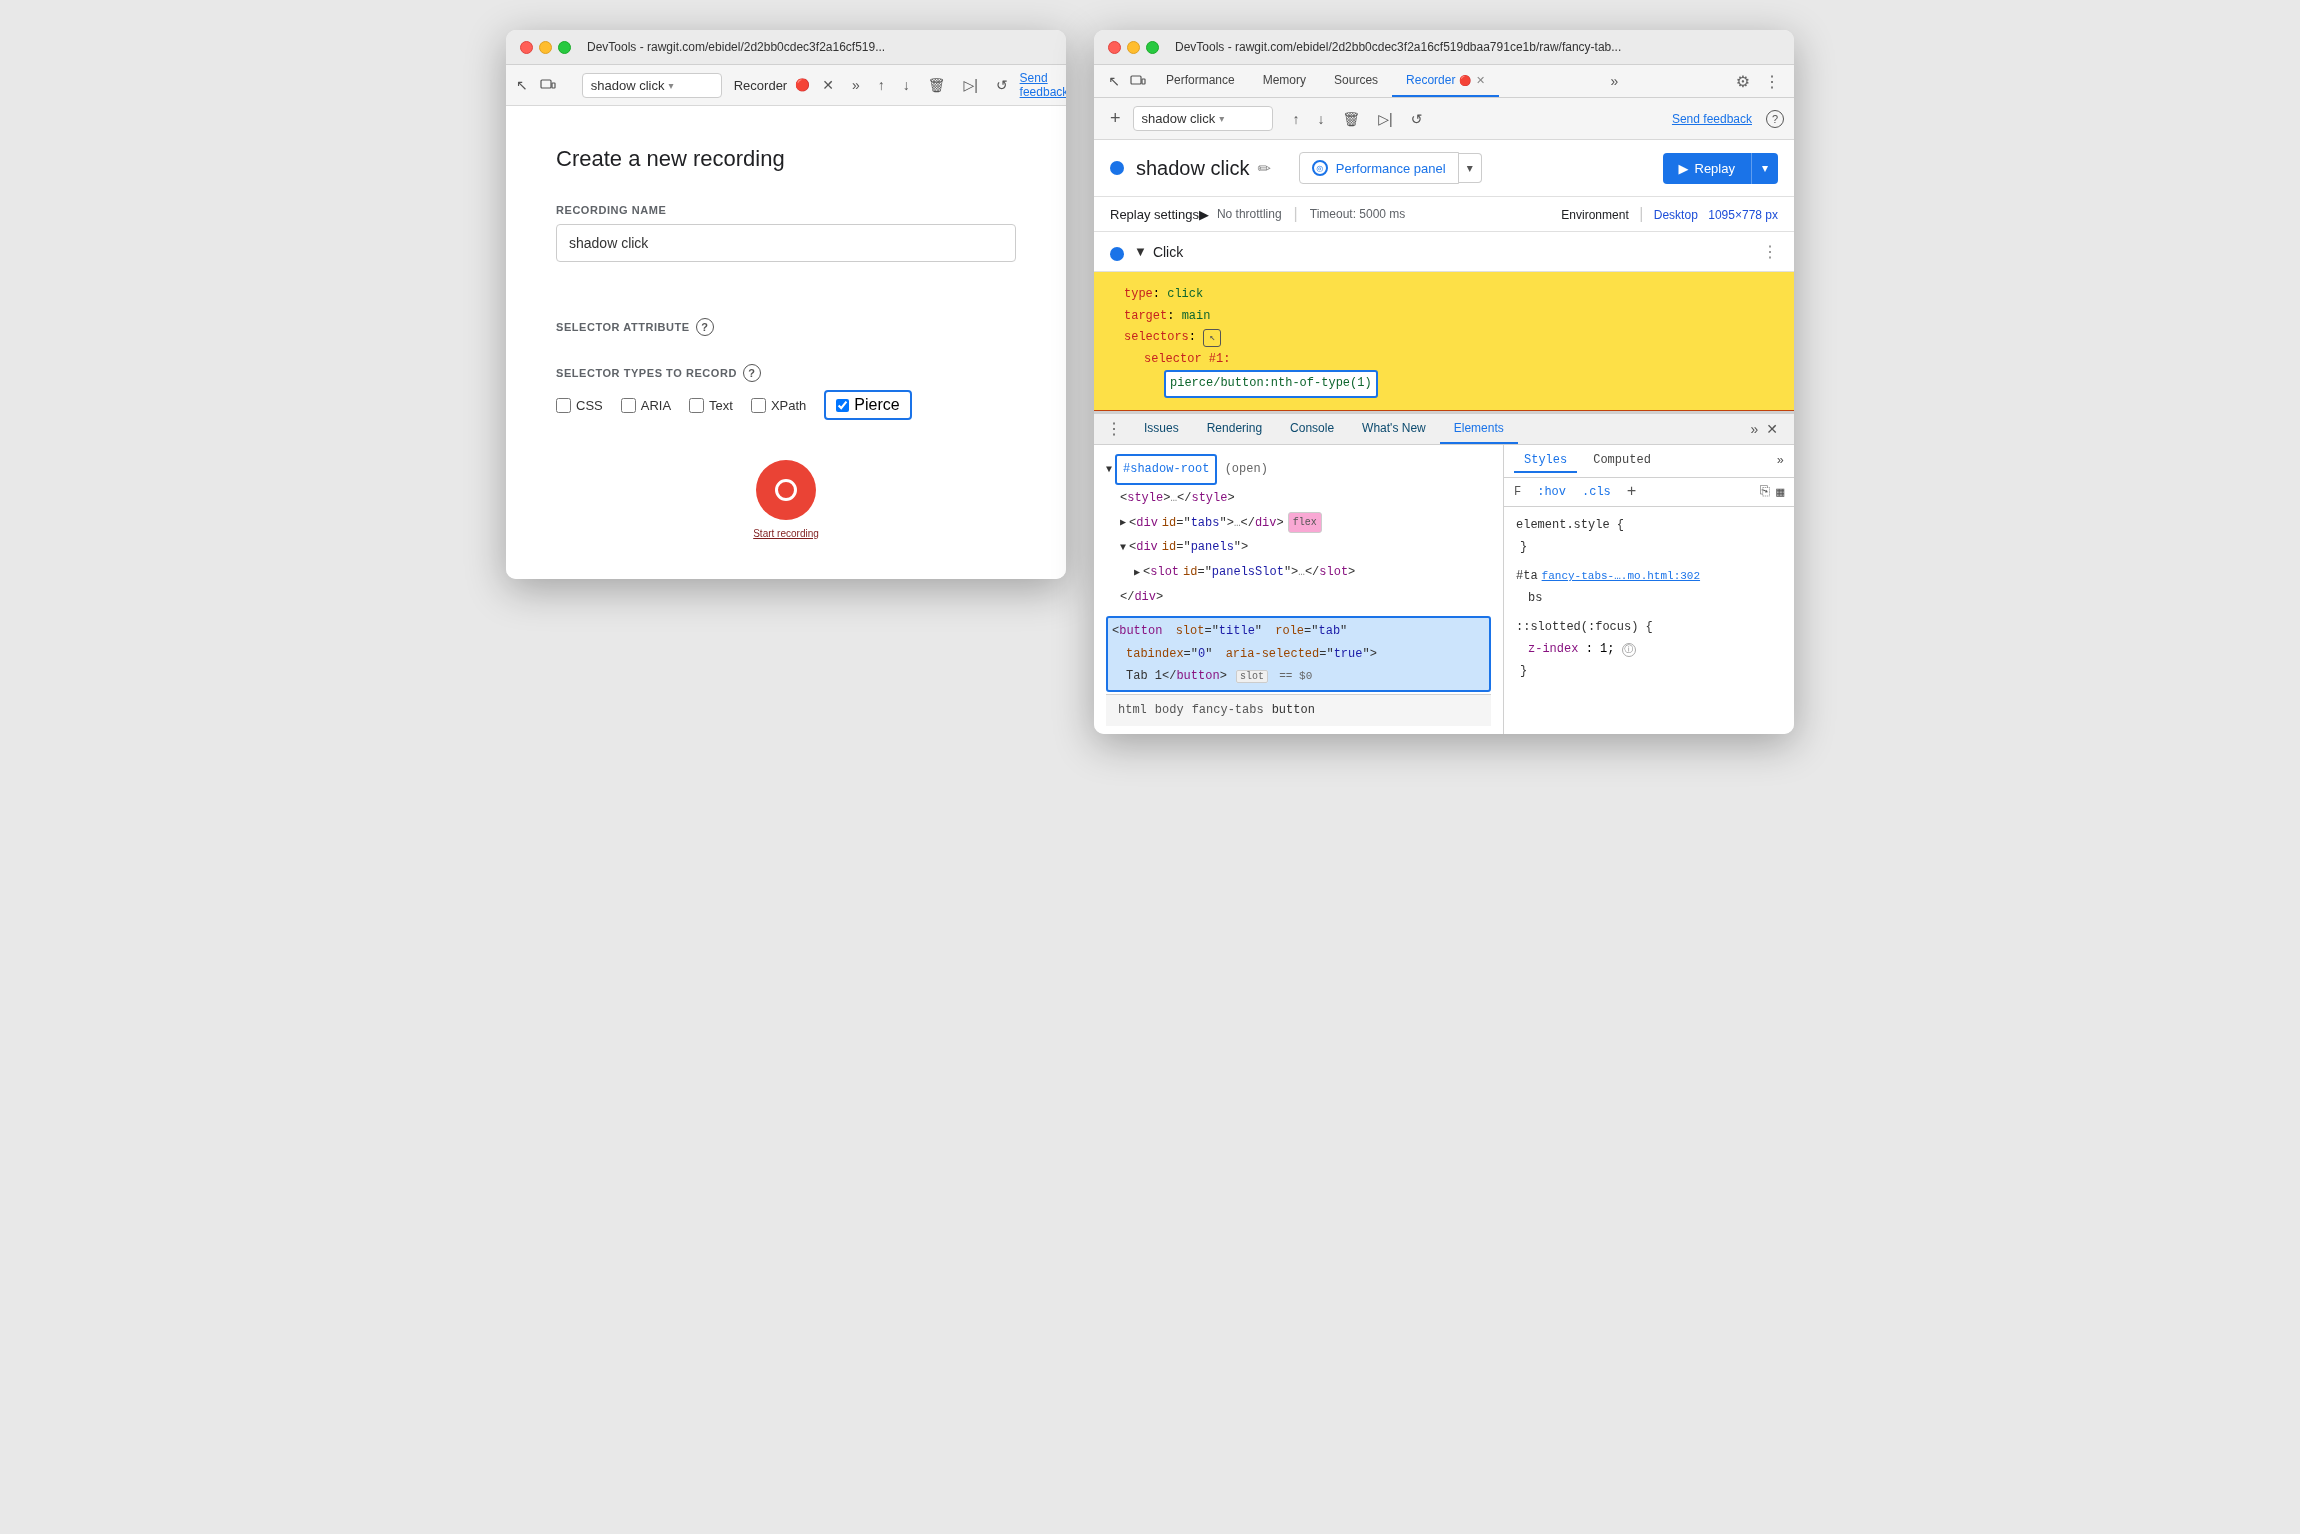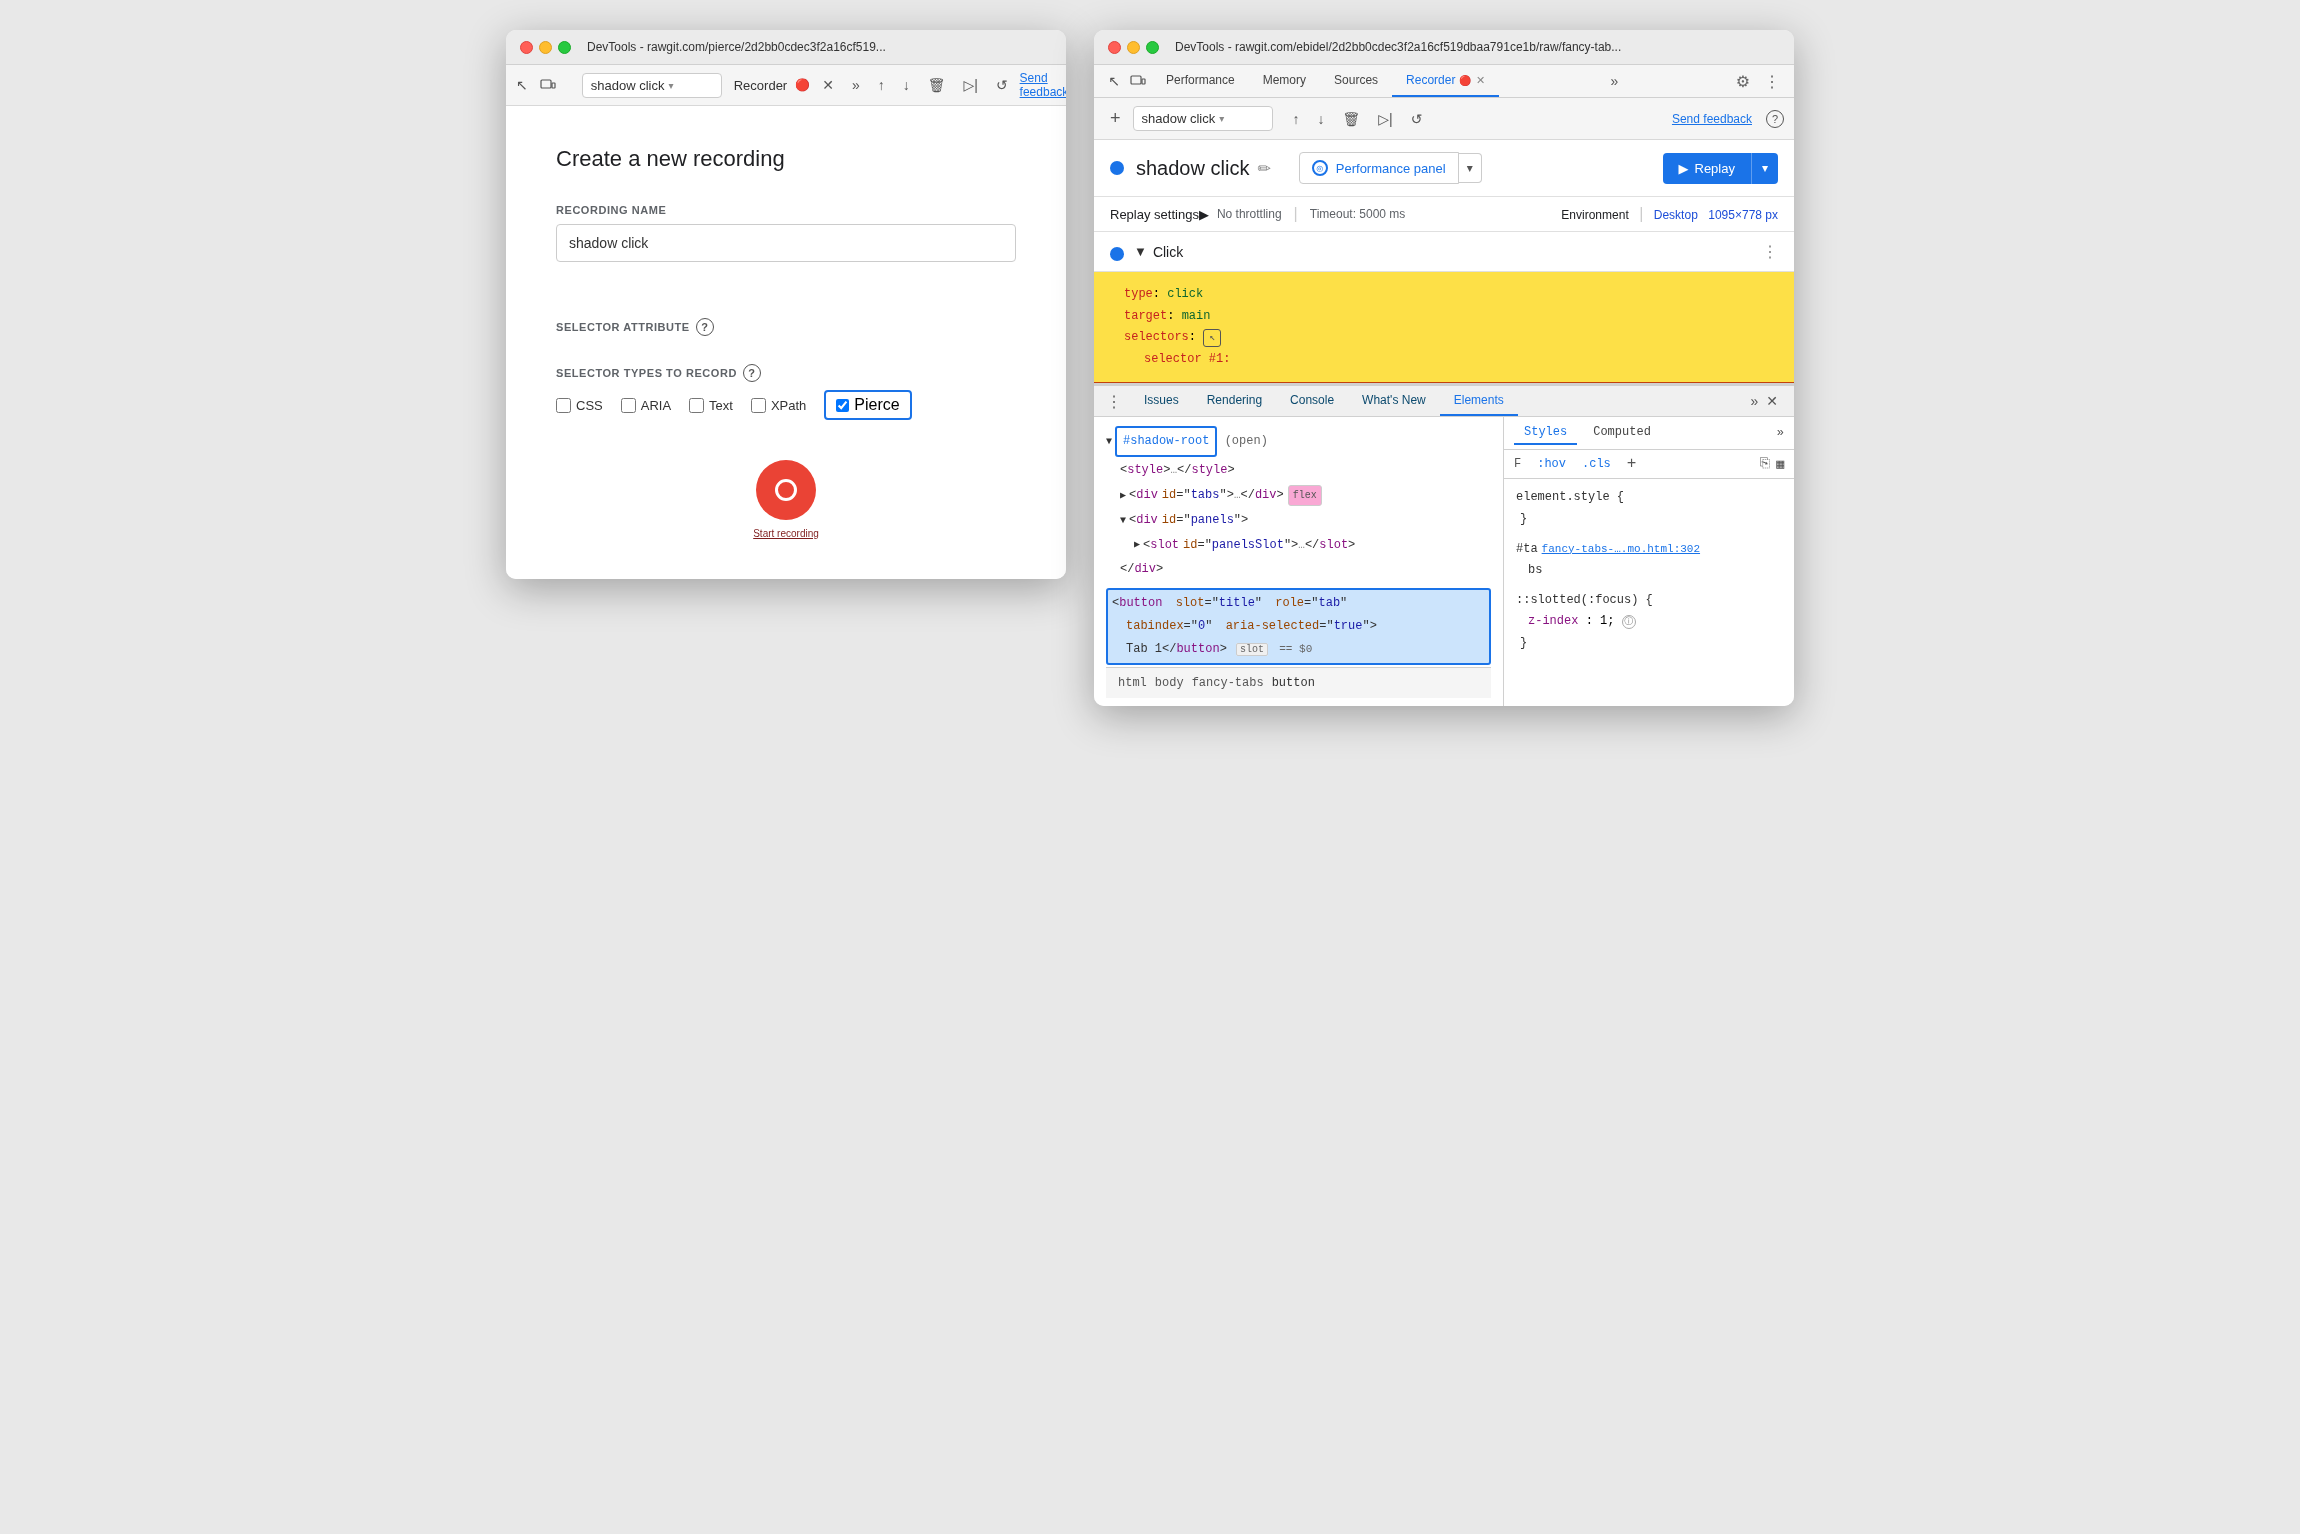--- a/index.html
+++ b/index.html
@@ -629,21 +629,21 @@
 <body>
 
 <div class="window window-left">
 
   <div class="window-title-bar">
     <div class="traffic-lights">
       <div class="tl tl-red"></div>
       <div class="tl tl-yellow"></div>
       <div class="tl tl-green"></div>
     </div>
-    <span class="title-text">DevTools - rawgit.com/pierce/2d2bb0cdec3f2a16cf519...</span>
+    <span class="title-text">DevTools - rawgit.com/ebidel/2d2bb0cdec3f2a16cf519...</span>
   </div>
 
   <div class="toolbar">
     <div class="cursor-icon">↖</div>
     <button class="toolbar-icon-btn">
       <svg width="16" height="16" viewBox="0 0 16 16" fill="none">
           <rect x="1" y="3" width="10" height="8" rx="1" stroke="#555" stroke-width="1.2"></rect>
           <rect x="12" y="6" width="3" height="5" rx="0.5" stroke="#555" stroke-width="1.2"></rect>
         </svg>
     </button>
@@ -827,20 +827,25 @@
     </div>
 
     <div class="code-block">
       <div><span class="code-key">type</span><span>: </span><span class="code-val">click</span></div>
       <div><span class="code-key">target</span><span>: </span><span class="code-val">main</span></div>
       <div><span class="code-key">selectors</span><span>: </span>
         <span class="selector-icon-badge">↖</span>
       </div>
       <div class="code-indent">
         <span class="code-key">selector #1:</span>
+      </div>
+      <div class="code-indent2">
+        <span class="selector-highlight highlighted-dom-box">
+          <span class="code-val">pierce/button:nth-of-type(1)</span>
+        </span>
       </div>
     </div>
 
     <div class="bottom-devtools">
 
       <div class="bottom-tabs">
         <span class="three-dots" style="margin-right:4px;">⋮</span>
         <div class="bottom-tab">Issues</div>
         <div class="bottom-tab">Rendering</div>
         <div class="bottom-tab">Console</div>

